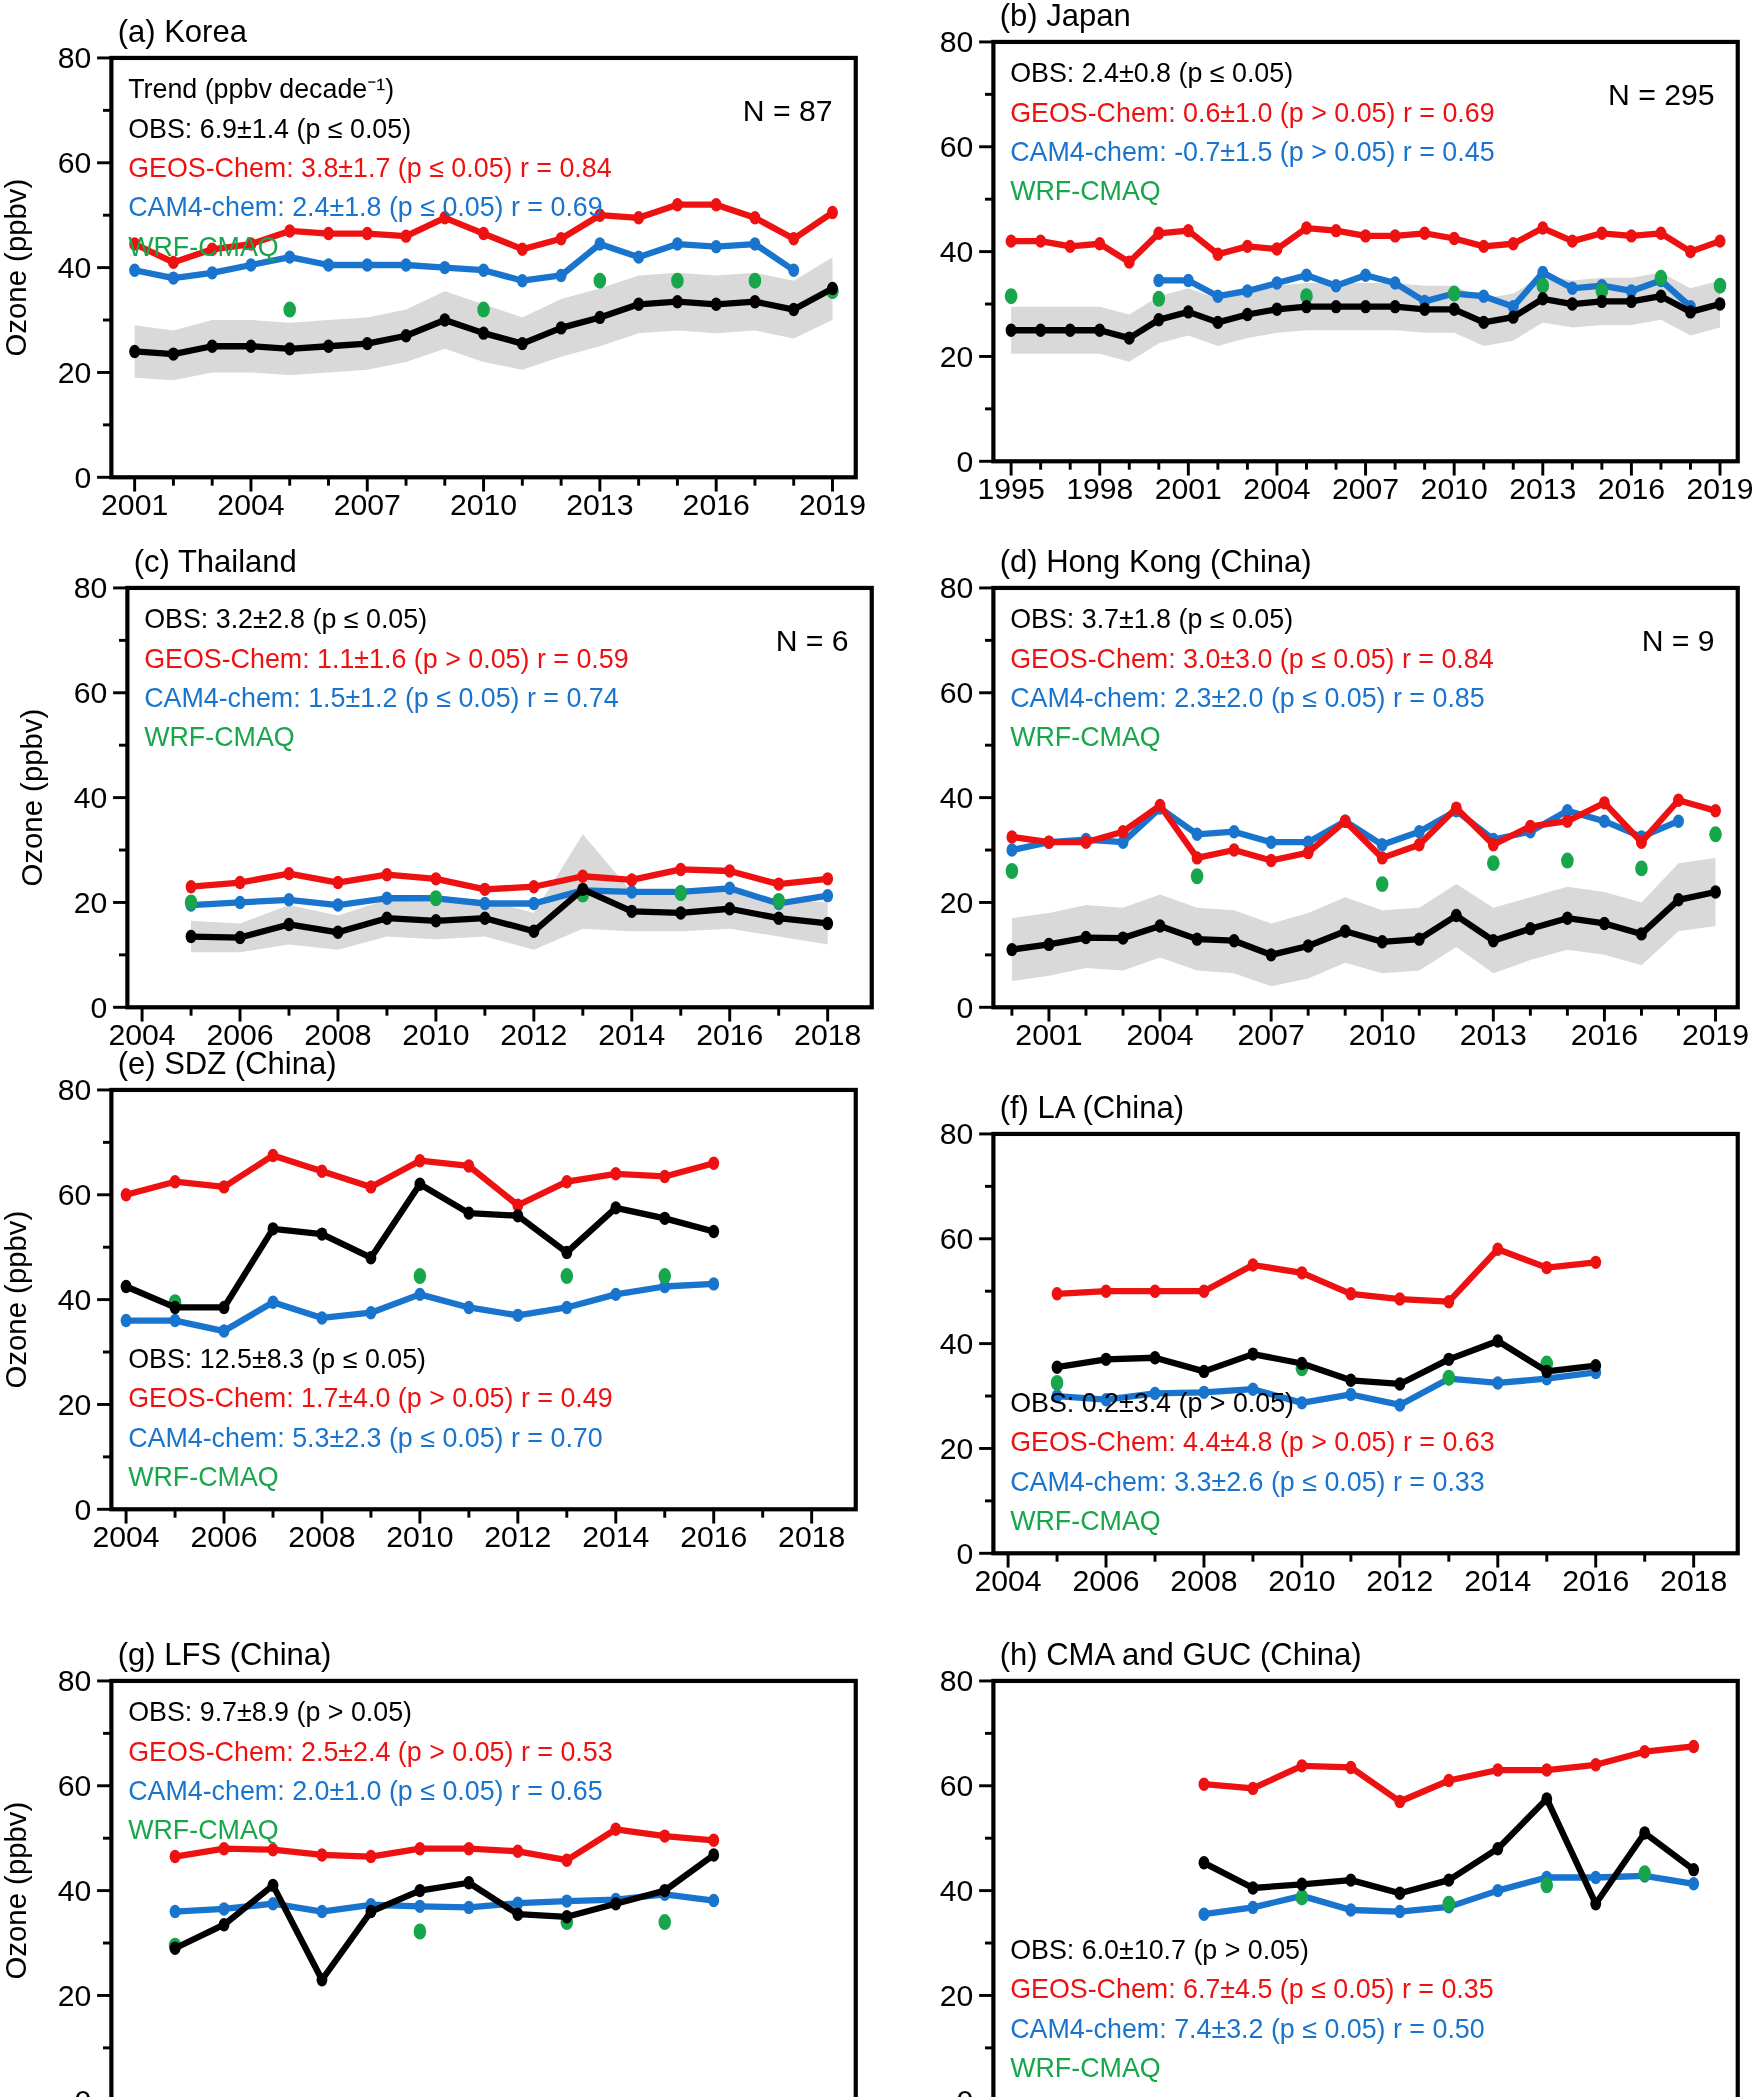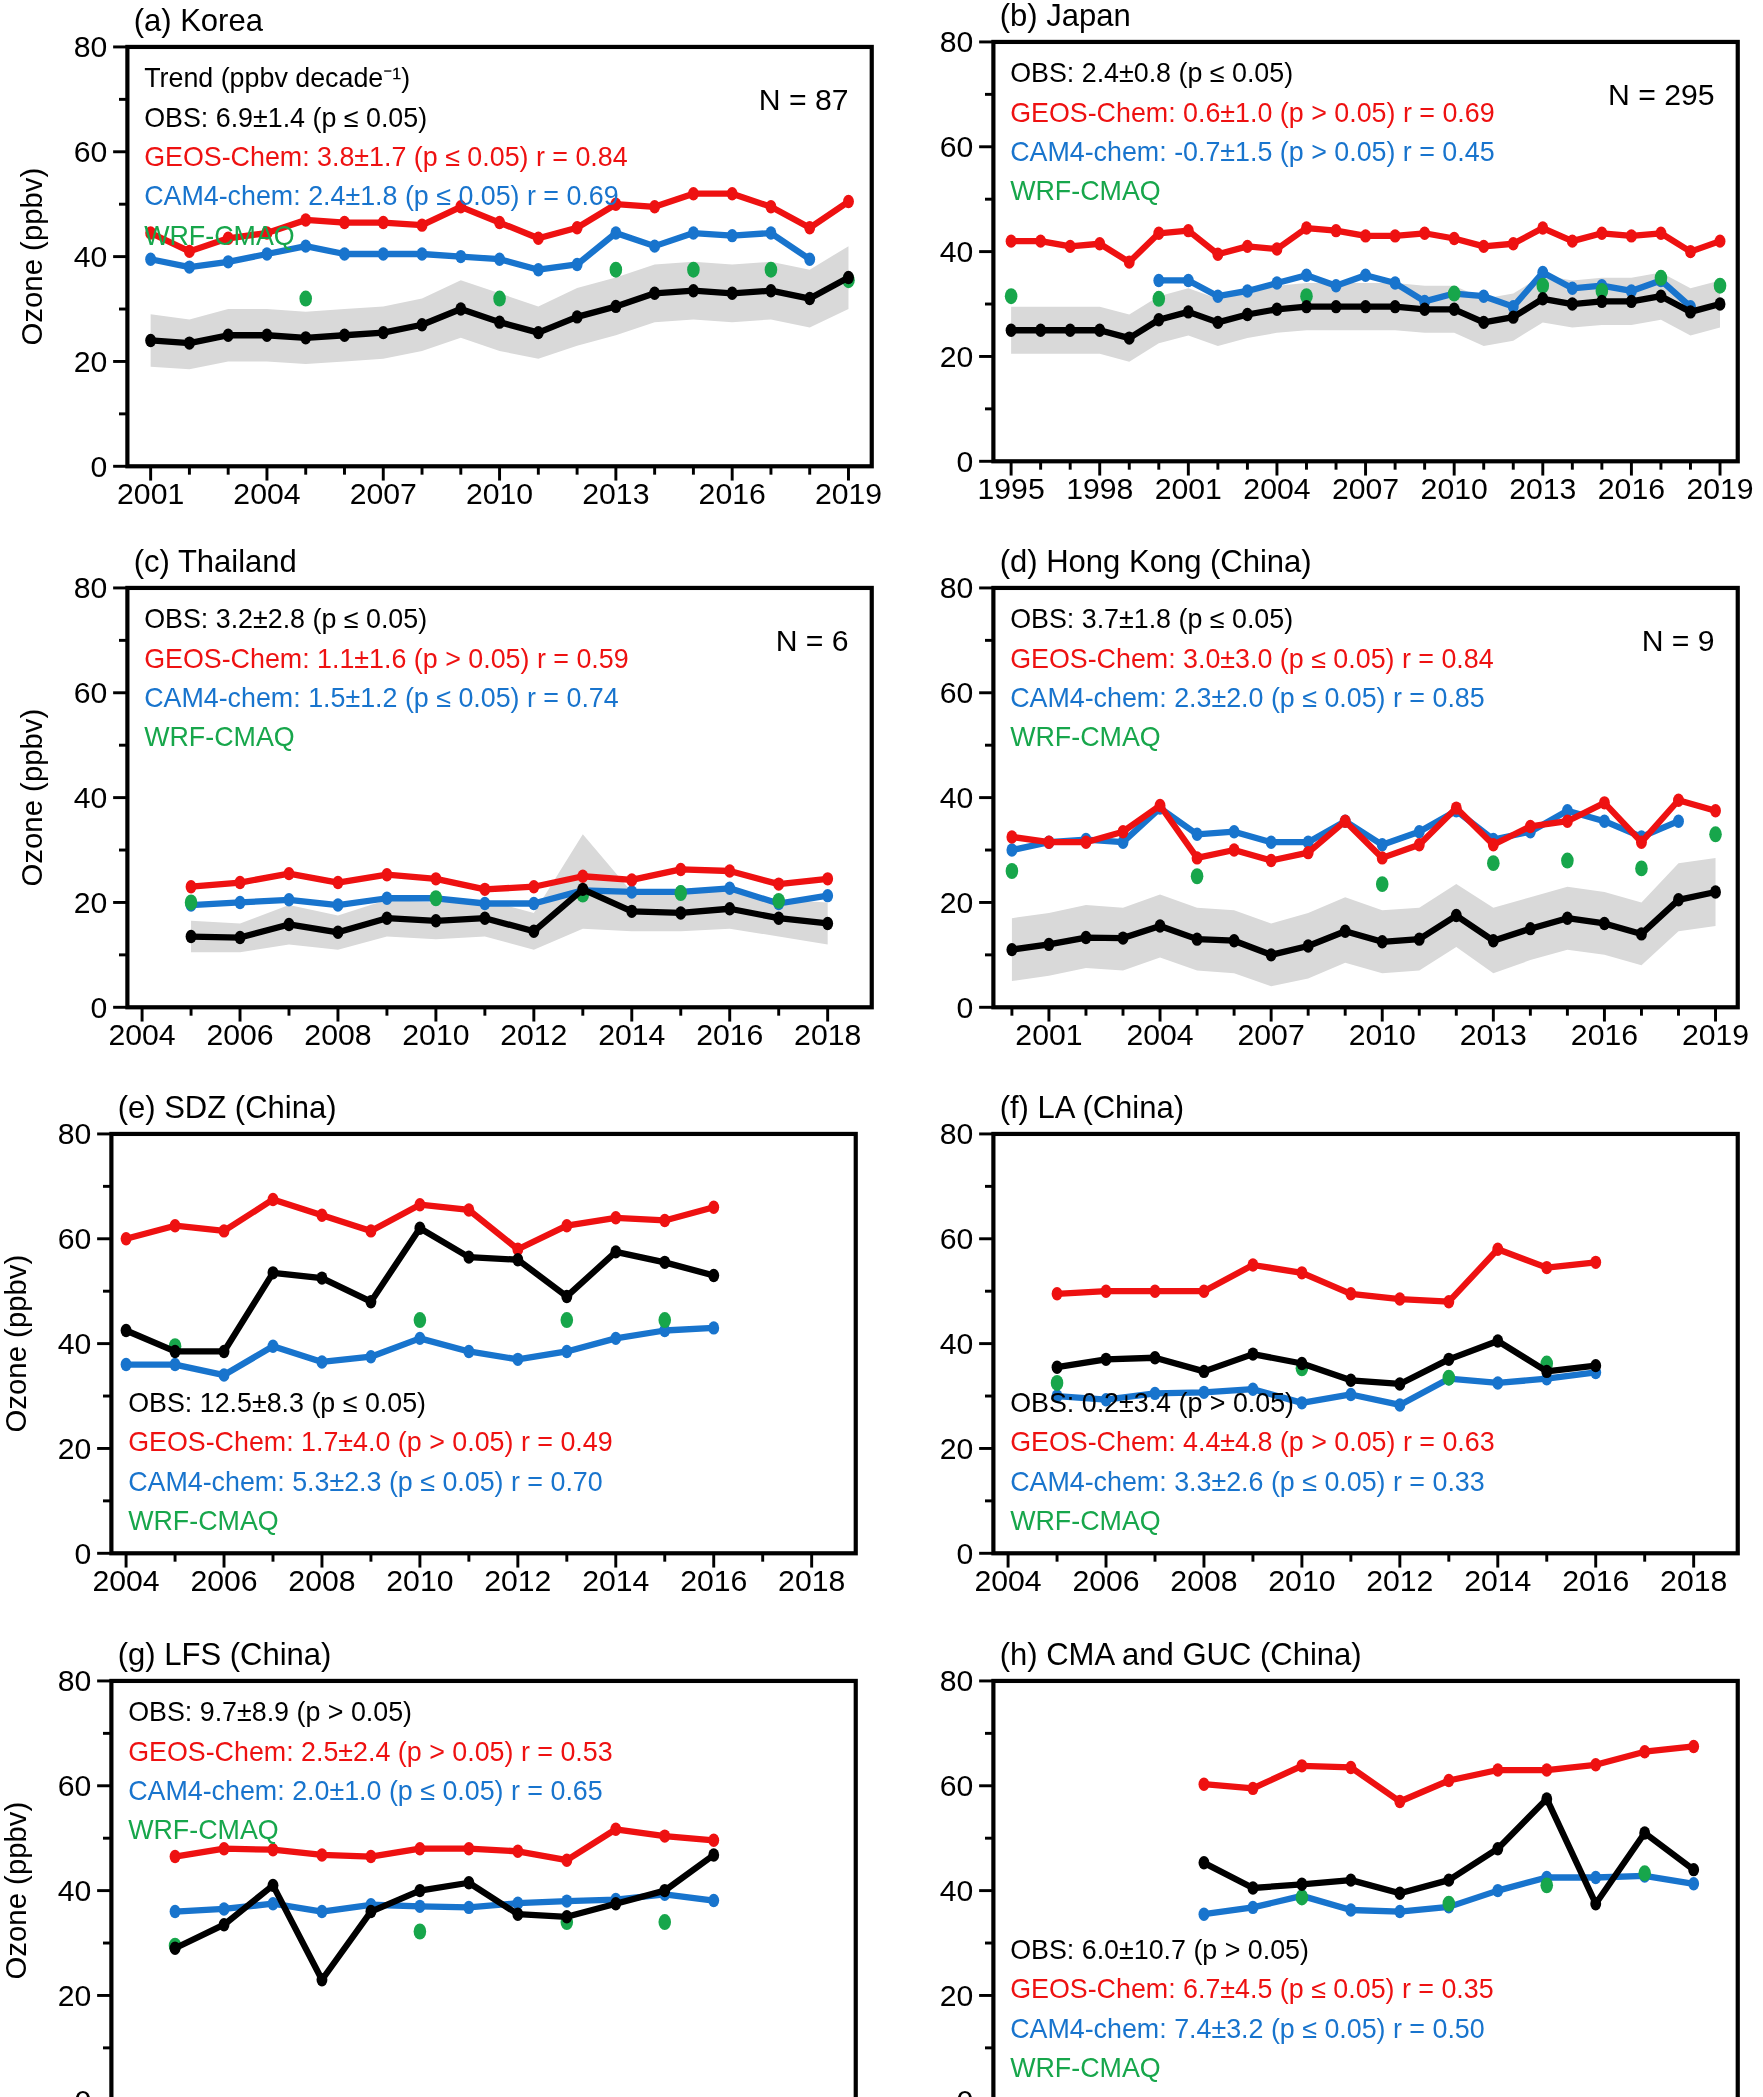--- a/index.html
+++ b/index.html
@@ -5,21 +5,21 @@
   html,body { margin:0; padding:0; background:#ffffff; }
   body { width:1764px; height:2185px; position:relative; font-family:"Liberation Sans", sans-serif; }
   #figure { position:absolute; left:0; top:0; width:1764px; height:2185px; }
   .panel { position:absolute; width:882px; height:546px; }
   svg text { font-family:"Liberation Sans", sans-serif; }
 </style>
 </head>
 <body>
 
 <div id="figure">
-    <div class="panel" style="left: 0px; top: 5px; margin-left: 16px;"><svg width="882" height="546" viewBox="0 0 2102 1302">
+    <div class="panel" style="left: 0px; top: 16px;"><svg width="882" height="546" viewBox="0 0 2102 1302">
         <text x="280" y="62" font-size="74" fill="#000" text-anchor="start">(a) Korea</text>
         <polygon points="320.4687499999921,737.5 412.9166666666597,750 505.36458333332723,725 597.8124999999948,725 690.2604166666623,731.25 782.7083333333298,725 875.1562499999974,718.75 967.6041666666649,700 1060.0520833333326,656.25 1152.5,687.5 1244.9479166666674,718.75 1337.395833333335,675 1429.8437500000025,650 1522.2916666666702,618.75 1614.7395833333378,612.5 1707.1875000000052,618.75 1799.6354166666729,612.5 1892.0833333333403,631.25 1984.531250000008,575 1984.531250000008,725 1892.0833333333403,768.75 1799.6354166666729,750 1707.1875000000052,756.25 1614.7395833333378,750 1522.2916666666702,756.25 1429.8437500000025,787.5 1337.395833333335,812.5 1244.9479166666674,843.75 1152.5,825 1060.0520833333326,793.75 967.6041666666649,825 875.1562499999974,843.75 782.7083333333298,850 690.2604166666623,856.25 597.8124999999948,850 505.36458333332723,850 412.9166666666597,868.75 320.4687499999921,862.5" fill="#d9d9d9" stroke="none"></polygon>
         <g>
           <polyline points="320.4687499999921,606.25 412.9166666666597,625 505.36458333332723,612.5 597.8124999999948,593.75 690.2604166666623,575 782.7083333333298,593.75 875.1562499999974,593.75 967.6041666666649,593.75 1060.0520833333326,600 1152.5,606.25 1244.9479166666674,631.25 1337.395833333335,618.75 1429.8437500000025,543.75 1522.2916666666702,575 1614.7395833333378,543.75 1707.1875000000052,550 1799.6354166666729,543.75 1892.0833333333403,606.25" fill="none" stroke="#1874cd" stroke-width="15" stroke-linejoin="round" stroke-linecap="round"></polyline>
           <ellipse cx="320.4687499999921" cy="606.25" rx="13" ry="16" fill="#1874cd"></ellipse>
           <ellipse cx="412.9166666666597" cy="625" rx="13" ry="16" fill="#1874cd"></ellipse>
           <ellipse cx="505.36458333332723" cy="612.5" rx="13" ry="16" fill="#1874cd"></ellipse>
           <ellipse cx="597.8124999999948" cy="593.75" rx="13" ry="16" fill="#1874cd"></ellipse>
           <ellipse cx="690.2604166666623" cy="575" rx="13" ry="16" fill="#1874cd"></ellipse>
           <ellipse cx="782.7083333333298" cy="593.75" rx="13" ry="16" fill="#1874cd"></ellipse>
@@ -526,21 +526,21 @@
         <text x="217" y="875" font-size="72" fill="#000" text-anchor="end">20</text>
         <text x="217" y="625" font-size="72" fill="#000" text-anchor="end">40</text>
         <text x="217" y="375" font-size="72" fill="#000" text-anchor="end">60</text>
         <text x="217" y="125" font-size="72" fill="#000" text-anchor="end">80</text>
         <text x="305" y="196" font-size="64" fill="#000000" text-anchor="start">OBS: 3.7±1.8  (p ≤ 0.05)</text>
         <text x="305" y="290" font-size="64" fill="#ee1111" text-anchor="start">GEOS-Chem: 3.0±3.0  (p ≤ 0.05)  r = 0.84</text>
         <text x="305" y="384" font-size="64" fill="#1874cd" text-anchor="start">CAM4-chem: 2.3±2.0  (p ≤ 0.05)  r = 0.85</text>
         <text x="305" y="478" font-size="64" fill="#17a64b" text-anchor="start">WRF-CMAQ</text>
         <text x="1985" y="250" font-size="72" fill="#000" text-anchor="end">N = 9</text>
       </svg></div>
-    <div class="panel" style="left: 0px; top: 1092px; text-align: center;"><svg width="882" height="546" viewBox="0 0 2102 1302">
+    <div class="panel" style="left: 0px; top: 1048px; text-align: center;"><svg width="882" height="546" viewBox="0 0 2102 1302">
         <text x="280" y="62" font-size="74" fill="#000" text-anchor="start">(e) SDZ (China)</text>
         <g>
           <polyline points="300.0328947368367,650 416.80921052631004,650 533.5855263157833,675 650.3618421052568,606.25 767.13815789473,643.75 883.9144736842034,631.25 1000.6907894736768,587.5 1117.46710526315,618.75 1234.2434210526235,637.5 1351.0197368420968,618.75 1467.7960526315699,587.5 1584.5723684210434,568.75 1701.3486842105167,562.5" fill="none" stroke="#1874cd" stroke-width="15" stroke-linejoin="round" stroke-linecap="round"></polyline>
           <ellipse cx="300.0328947368367" cy="650" rx="13" ry="16" fill="#1874cd"></ellipse>
           <ellipse cx="416.80921052631004" cy="650" rx="13" ry="16" fill="#1874cd"></ellipse>
           <ellipse cx="533.5855263157833" cy="675" rx="13" ry="16" fill="#1874cd"></ellipse>
           <ellipse cx="650.3618421052568" cy="606.25" rx="13" ry="16" fill="#1874cd"></ellipse>
           <ellipse cx="767.13815789473" cy="643.75" rx="13" ry="16" fill="#1874cd"></ellipse>
           <ellipse cx="883.9144736842034" cy="631.25" rx="13" ry="16" fill="#1874cd"></ellipse>
           <ellipse cx="1000.6907894736768" cy="587.5" rx="13" ry="16" fill="#1874cd"></ellipse>

